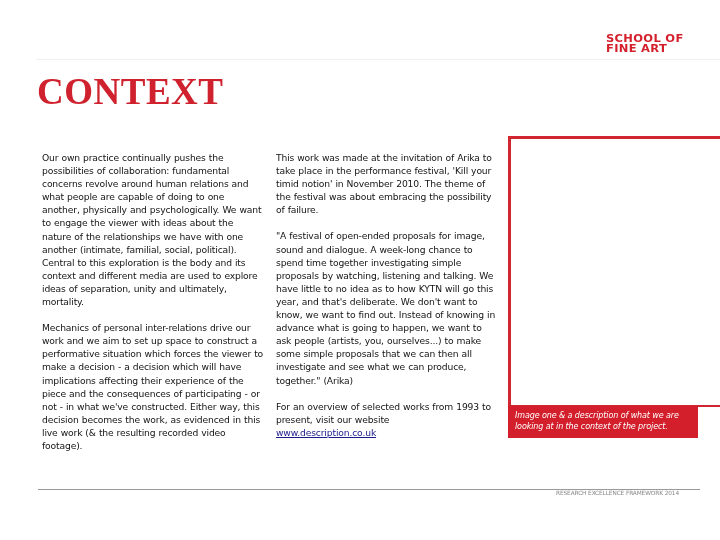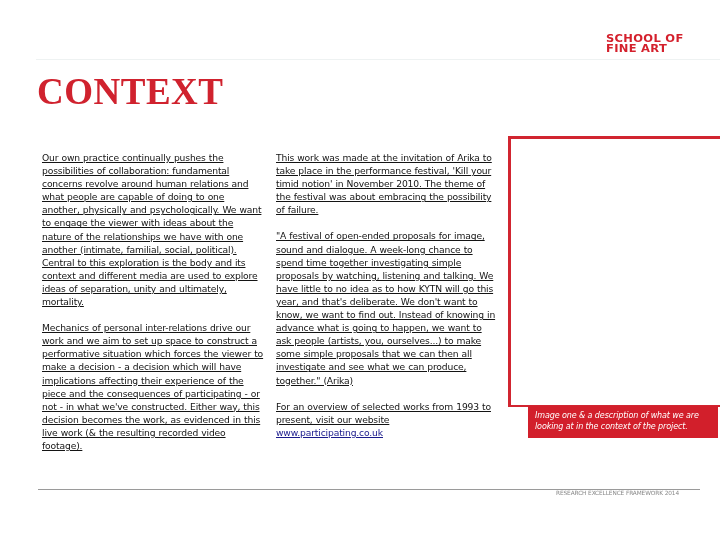--- a/index.html
+++ b/index.html
@@ -24,21 +24,21 @@
       position: absolute; left: 37px; top: 70px;
       font-family: Liberation Serif, serif; font-weight: bold;
       color: #d0222e; font-size: 37px; line-height: 44px; letter-spacing: 0.5px;
     }
 
     .col {
       position: absolute; font-family: "DejaVu Sans", sans-serif;
       font-size: 9.2px; line-height: 13.1px; color: #141414;
       letter-spacing: -0.15px; word-spacing: 0.3px;
     }
-    .col p { margin-bottom: 13px; text-decoration: underline; }
+    .col p { margin-bottom: 13px; }
     .col-left { left: 42px; top: 151px; width: 222px; }
     .col-mid { left: 276px; top: 151px; width: 220px; }
     .col a { color: #1a1a8c; text-decoration: underline; }
 
     .frame-top {
       position: absolute; left: 508px; top: 136px; width: 212px; height: 3px;
       background: #d12530;
     }
     .frame-left {
       position: absolute; left: 508px; top: 136px; width: 3px; height: 271px;
@@ -47,21 +47,20 @@
     .frame-bottom {
       position: absolute; left: 508px; top: 405px; width: 212px; height: 2px;
       background: #d12530;
     }
     .caption-box {
       position: absolute; left: 508px; top: 406px; width: 190px; height: 32px;
       background: #d21f2b; color: #ffffff;
       font-family: "DejaVu Sans", sans-serif; font-style: italic;
       font-size: 8px; line-height: 10.5px; padding: 5px 6px 0 7px;
       letter-spacing: -0.1px;
-      margin-left: 20px;
     }
 
     .bottom-rule {
       position: absolute; left: 38px; top: 489px; width: 662px; height: 1px;
       background: #9a9a9a;
     }
     .footer {
       position: absolute; left: 556px; top: 490px;
       font-family: "DejaVu Sans", sans-serif; font-size: 5.8px; color: #888;
       letter-spacing: -0.1px; text-transform: uppercase;
@@ -82,21 +81,21 @@
 <div class="col col-left">
   <p>Our own practice continually pushes the possibilities of collaboration: fundamental concerns revolve around human relations and what people are capable of doing to one another, physically and psychologically. We want to engage the viewer with ideas about the nature of the relationships we have with one another (intimate, familial, social, political). Central to this exploration is the body and its context and different media are used to explore ideas of separation, unity and ultimately, mortality.</p>
   <p>Mechanics of personal inter-relations drive our work and we aim to set up space to construct a performative situation which forces the viewer to make a decision - a decision which will have implications affecting their experience of the piece and the consequences of participating - or not - in what we've constructed.  Either way, this decision becomes the work, as evidenced in this live work (&amp; the resulting recorded video footage).</p>
 </div>
 
 <div class="col col-mid">
   <p>This work was made at the invitation of Arika to take place in the performance festival, 'Kill your timid notion' in November 2010. The theme of the festival was about embracing the possibility of failure.</p>
   <p>"A festival of open-ended proposals for image, sound and dialogue. A week-long chance to spend time together investigating simple proposals by watching, listening and talking. We have little to no idea as to how KYTN will go this year, and that's deliberate. We don't want to know, we want to find out. Instead of knowing in advance what is going to happen, we want to ask people (artists, you, ourselves...) to make some simple proposals that we can then all investigate and see what we can produce, together." (Arika)</p>
   <p>
     <span>For an overview of selected works from 1993 to present, visit our website</span><br>
-    <a>www.participating.co.uk</a>
+    <a>www.description.co.uk</a>
   </p>
 </div>
 
 <div class="frame-top"></div>
 <div class="frame-left"></div>
 <div class="frame-bottom"></div>
 <div class="caption-box">Image one &amp; a description of  what we are looking at in the context of the project.</div>
 
 <div class="bottom-rule"></div>
 <div class="footer">Research Excellence Framework 2014</div>

